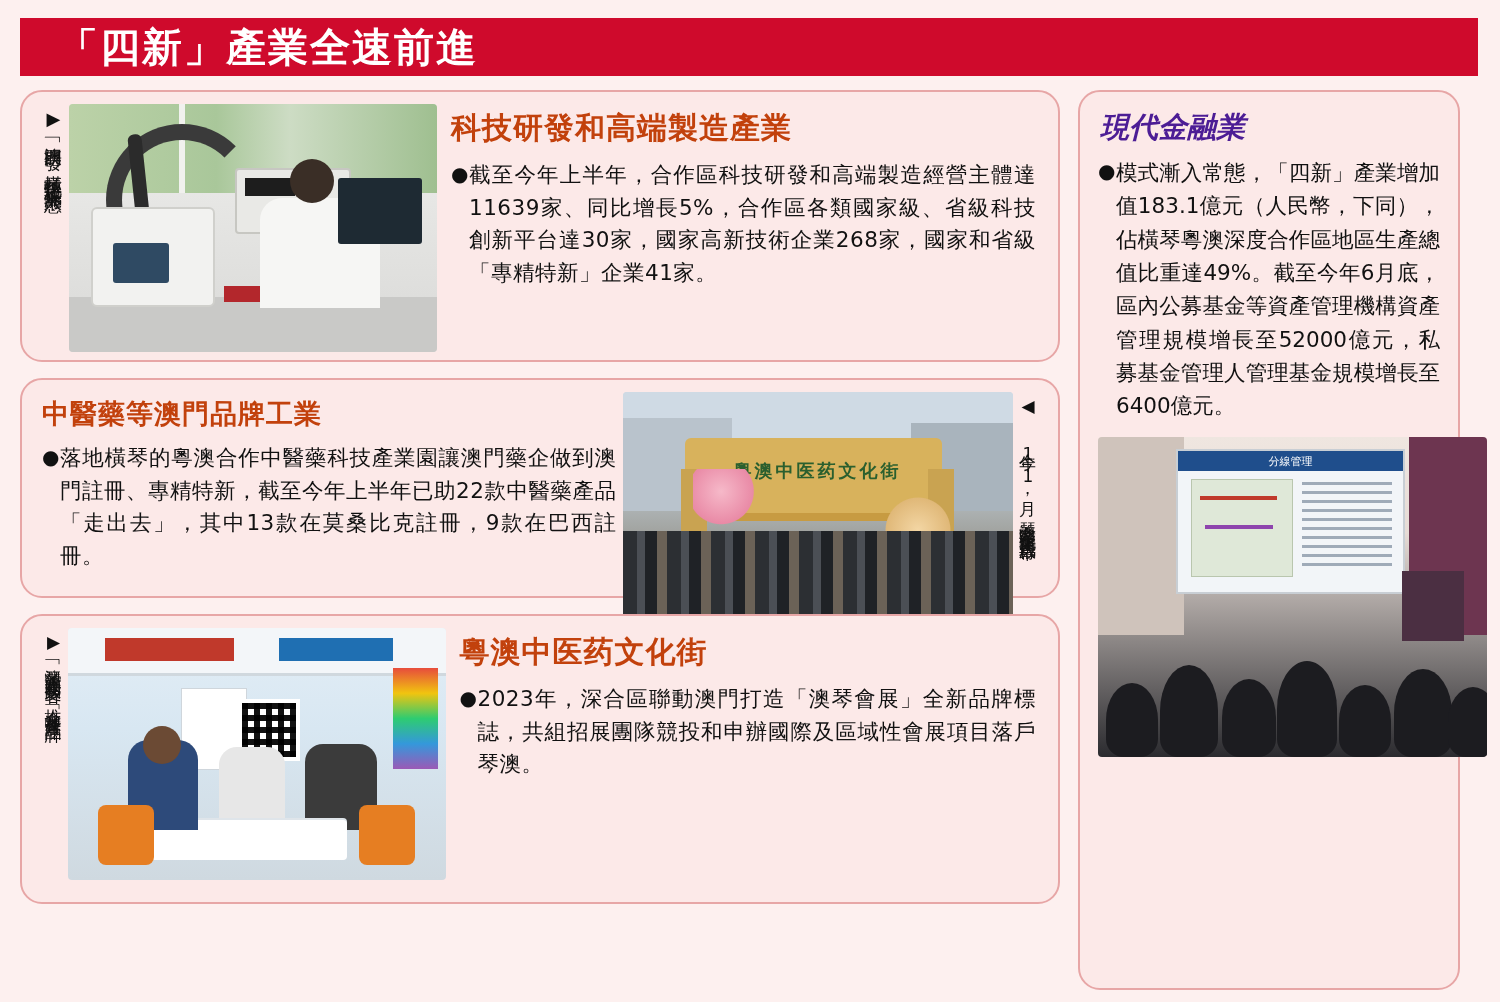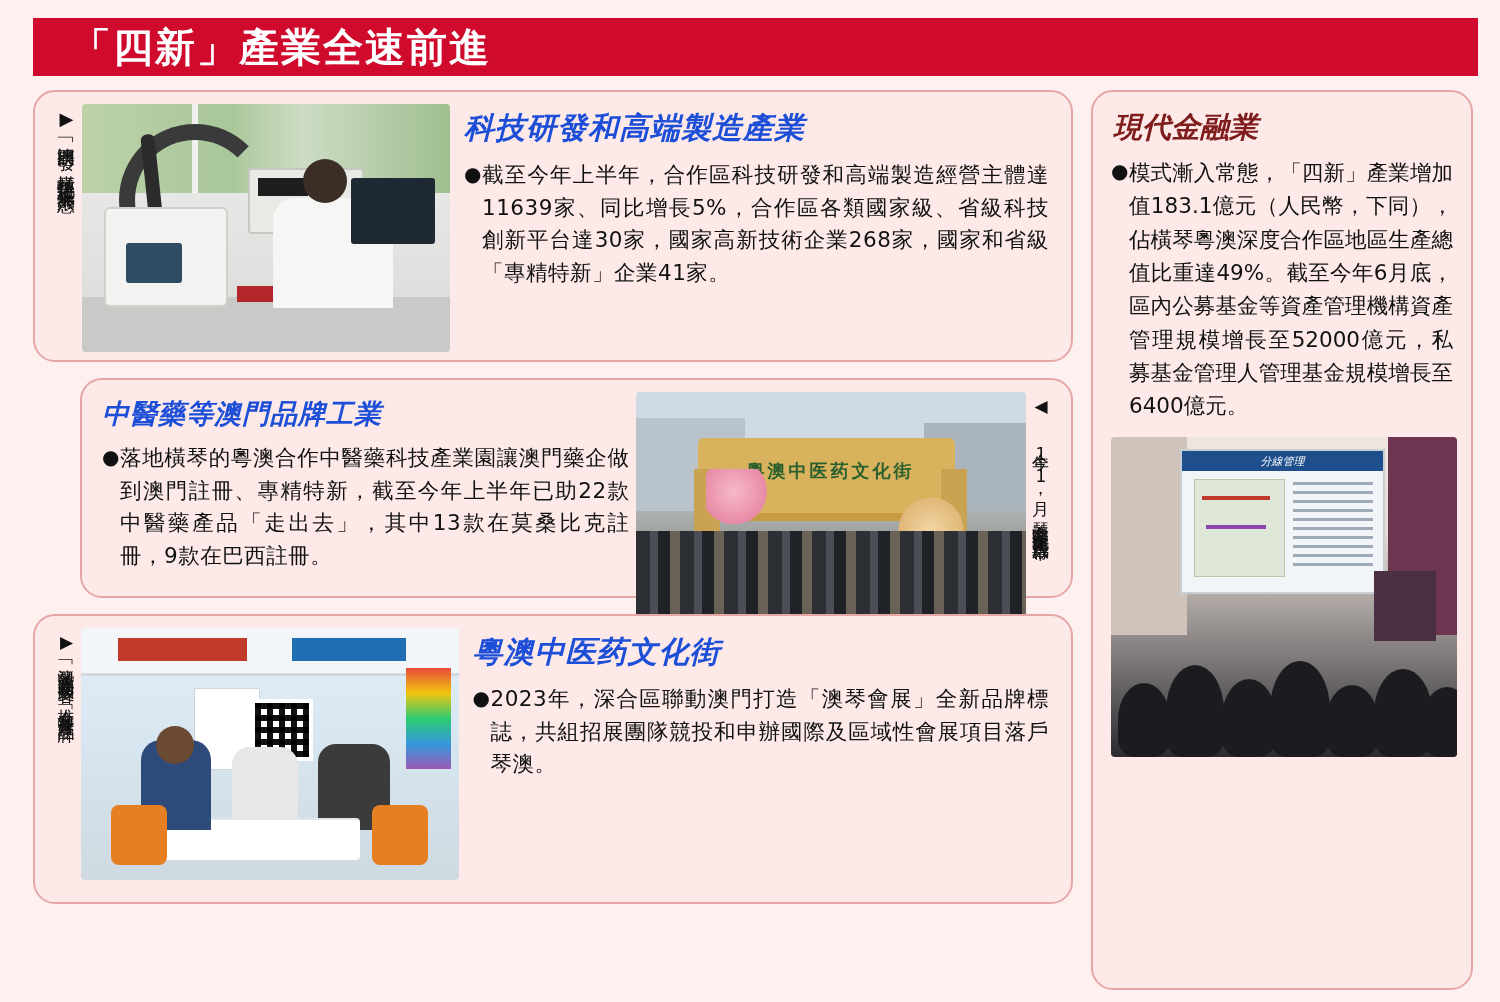--- a/index.html
+++ b/index.html
@@ -5,21 +5,21 @@
   html,body{margin:0;padding:0;}
   body{
     width:1500px;height:1002px;
     background:#fdf0ef;
     font-family:"Liberation Sans","DejaVu Sans",sans-serif;
     overflow:hidden;
     position:relative;
   }
   .page{
     position:absolute;inset:0;
-    padding:18px 22px 10px 33px;
+    padding:18px 22px 10px 20px;
     box-sizing:border-box;
   }
 
   
   .header{
     height:58px;
     background:#cf0a2c;
     display:flex;align-items:center;
     padding-left:38px;
     box-sizing:border-box;
@@ -43,21 +43,21 @@
   .card{
     background:#fce9e8;
     border:2px solid #e7a6a6;
     border-radius:22px;
     box-sizing:border-box;
     position:relative;
   }
 
   
   .card1{height:272px;display:flex;padding:12px 16px;}
-  .card2{height:220px;display:flex;padding:12px 16px;margin-left:47px;}
+  .card2{height:220px;display:flex;padding:12px 16px;}
   .card3{height:290px;display:flex;padding:12px 16px;}
   .card-right{flex:1;height:885px;padding:14px 18px;box-sizing:border-box;}
 
   
   .vcap{
     writing-mode:vertical-rl;
     text-orientation:upright;
     font-size:18px;
     line-height:1.5;
     letter-spacing:2px;
@@ -72,24 +72,23 @@
 
   .photo{
     border-radius:4px;
     overflow:hidden;
     position:relative;
     flex:none;
     background:#cfd6dc;
   }
 
   .section-title{
-    color:#1d4ed8;
+    color:#c2410c;
     font-size:30px;
     font-weight:bold;
-    font-style:italic;
     font-family:"DejaVu Serif","Liberation Serif",serif;
     margin:4px 0 10px 0;
     letter-spacing:1px;
   }
   .section-title.small{font-size:27px;}
 
   .para{
     display:flex;
     font-size:21.5px;
     line-height:1.52;
@@ -103,21 +102,21 @@
     font-size:20px;
     line-height:1.5;
     color:#111;
   }
   .para-text{flex:1;text-align:justify;}
 
   .txtblock{flex:1;padding-left:14px;padding-right:6px;}
 
   
   .rtitle{
-    color:#7f1d1d;
+    color:#4c1d95;
     font-size:29px;
     font-weight:bold;
     font-style:italic;
     font-family:"DejaVu Serif","Liberation Serif",serif;
     margin:2px 0 8px 2px;
   }
   .rpara{
     display:flex;
     font-size:21.5px;
     line-height:1.55;
@@ -171,21 +170,21 @@
   .ph-expo .poster{position:absolute;left:30%;top:24%;width:64px;height:80px;background:#ffffff;border:1px solid #cfd6dc;}
   .ph-expo .colorstrip{position:absolute;right:2%;top:16%;width:12%;height:40%;background:linear-gradient(180deg,#e74c3c,#f1c40f,#2ecc71,#3498db,#9b59b6);}
   .ph-expo .table{position:absolute;left:14%;bottom:8%;width:60%;height:16%;background:#ffffff;border-radius:4px;box-shadow:0 -2px 0 #dfe5ea;}
   .ph-expo .p1{position:absolute;left:16%;bottom:20%;width:70px;height:90px;background:#2d4a7a;border-radius:20px 20px 0 0;}
   .ph-expo .p1h{position:absolute;left:20%;bottom:46%;width:38px;height:38px;background:#6b4a34;border-radius:50%;}
   .ph-expo .p2{position:absolute;left:40%;bottom:22%;width:66px;height:78px;background:#e7e7e7;border-radius:18px 18px 0 0;}
   .ph-expo .p3{position:absolute;right:18%;bottom:20%;width:72px;height:86px;background:#3b3b3b;border-radius:18px 18px 0 0;}
   .ph-expo .chair{position:absolute;left:8%;bottom:6%;width:56px;height:60px;background:#e67e22;border-radius:8px;}
   .ph-expo .chair2{position:absolute;right:8%;bottom:6%;width:56px;height:60px;background:#e67e22;border-radius:8px;}
 
-  .ph-seminar{width:346px;height:320px;background:linear-gradient(180deg,#efe6e0 0%,#e6dcd6 30%,#2b2b2f 100%);font-style:italic;}
+  .ph-seminar{width:389px;height:320px;background:linear-gradient(180deg,#efe6e0 0%,#e6dcd6 30%,#2b2b2f 100%);}
   .ph-seminar .wallL{position:absolute;left:0;top:0;width:22%;height:62%;background:#cfc3bb;}
   .ph-seminar .wallR{position:absolute;right:0;top:0;width:20%;height:62%;background:#6d3550;}
   .ph-seminar .slide{position:absolute;left:20%;top:4%;width:58%;height:44%;background:#f2f5f8;border:2px solid #c8ced4;}
   .ph-seminar .slidehdr{position:absolute;left:0;top:0;width:100%;height:14%;background:#1f4e8c;}
   .ph-seminar .slidehdrtxt{position:absolute;left:50%;top:2%;transform:translateX(-50%);color:#fff;font-size:11px;font-family:"DejaVu Sans",sans-serif;}
   .ph-seminar .map{position:absolute;left:6%;top:20%;width:44%;height:68%;background:#dfe8d8;border:1px solid #b9c6ae;}
   .ph-seminar .mapline{position:absolute;left:10%;top:32%;width:34%;height:4px;background:#c0392b;}
   .ph-seminar .mapline2{position:absolute;left:12%;top:52%;width:30%;height:4px;background:#8e44ad;}
   .ph-seminar .textblk{position:absolute;right:5%;top:22%;width:40%;height:62%;background:repeating-linear-gradient(180deg,#8a98a8 0 3px,#f2f5f8 3px 9px);opacity:.8;}
   .ph-seminar .podium{position:absolute;right:6%;top:42%;width:62px;height:70px;background:#4b2f42;}

